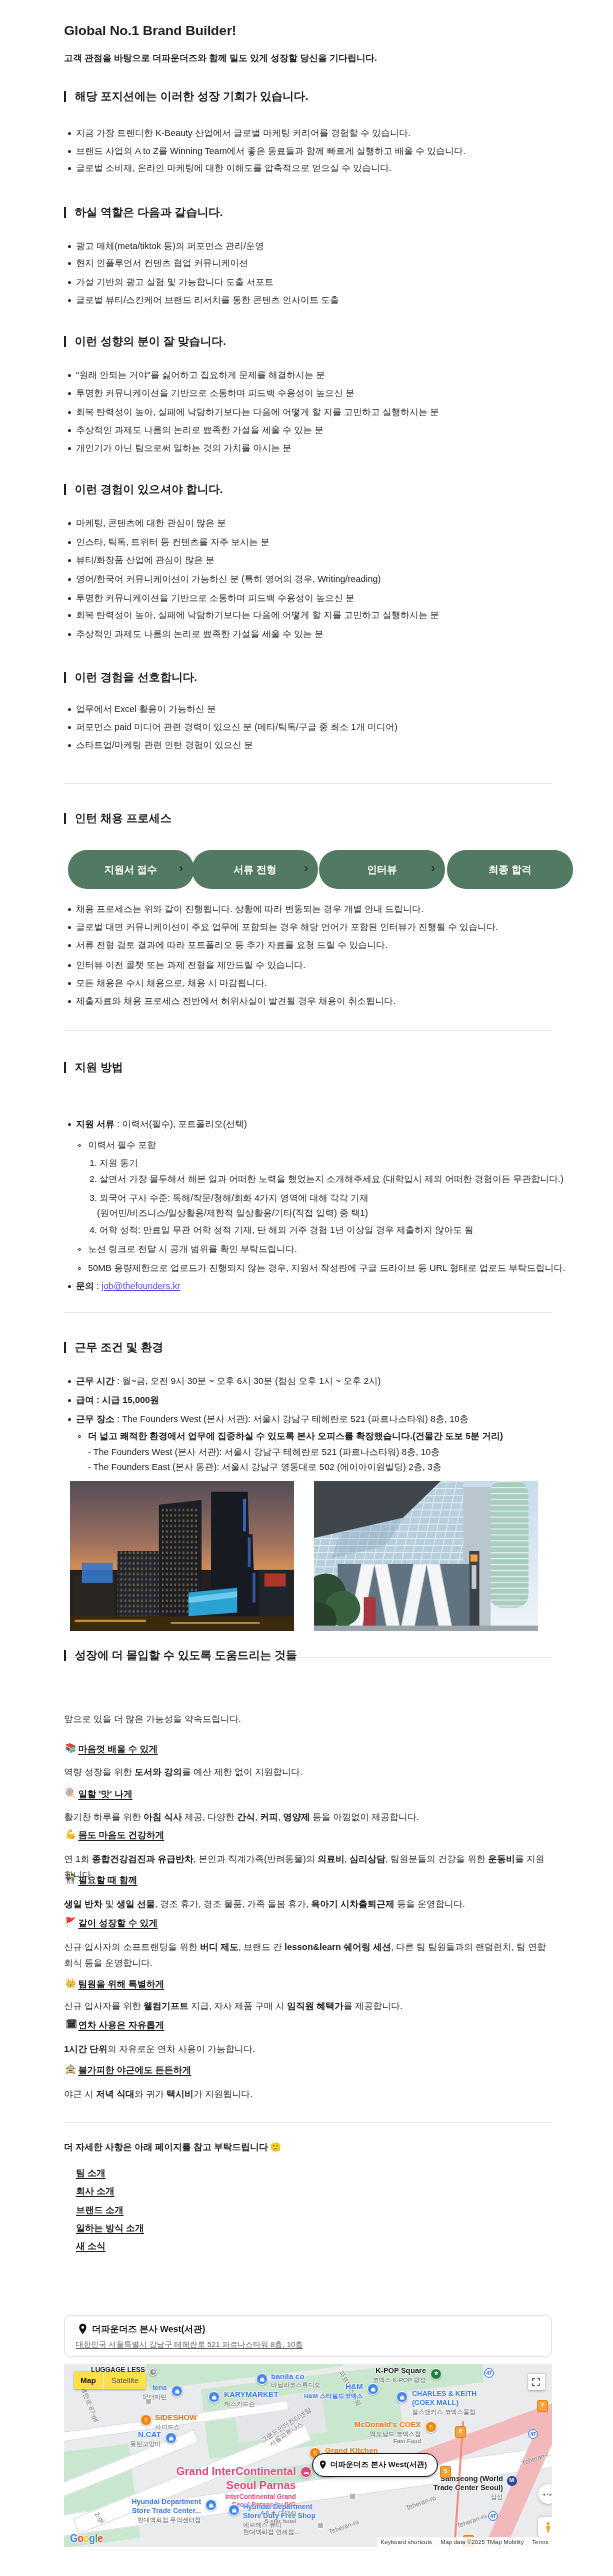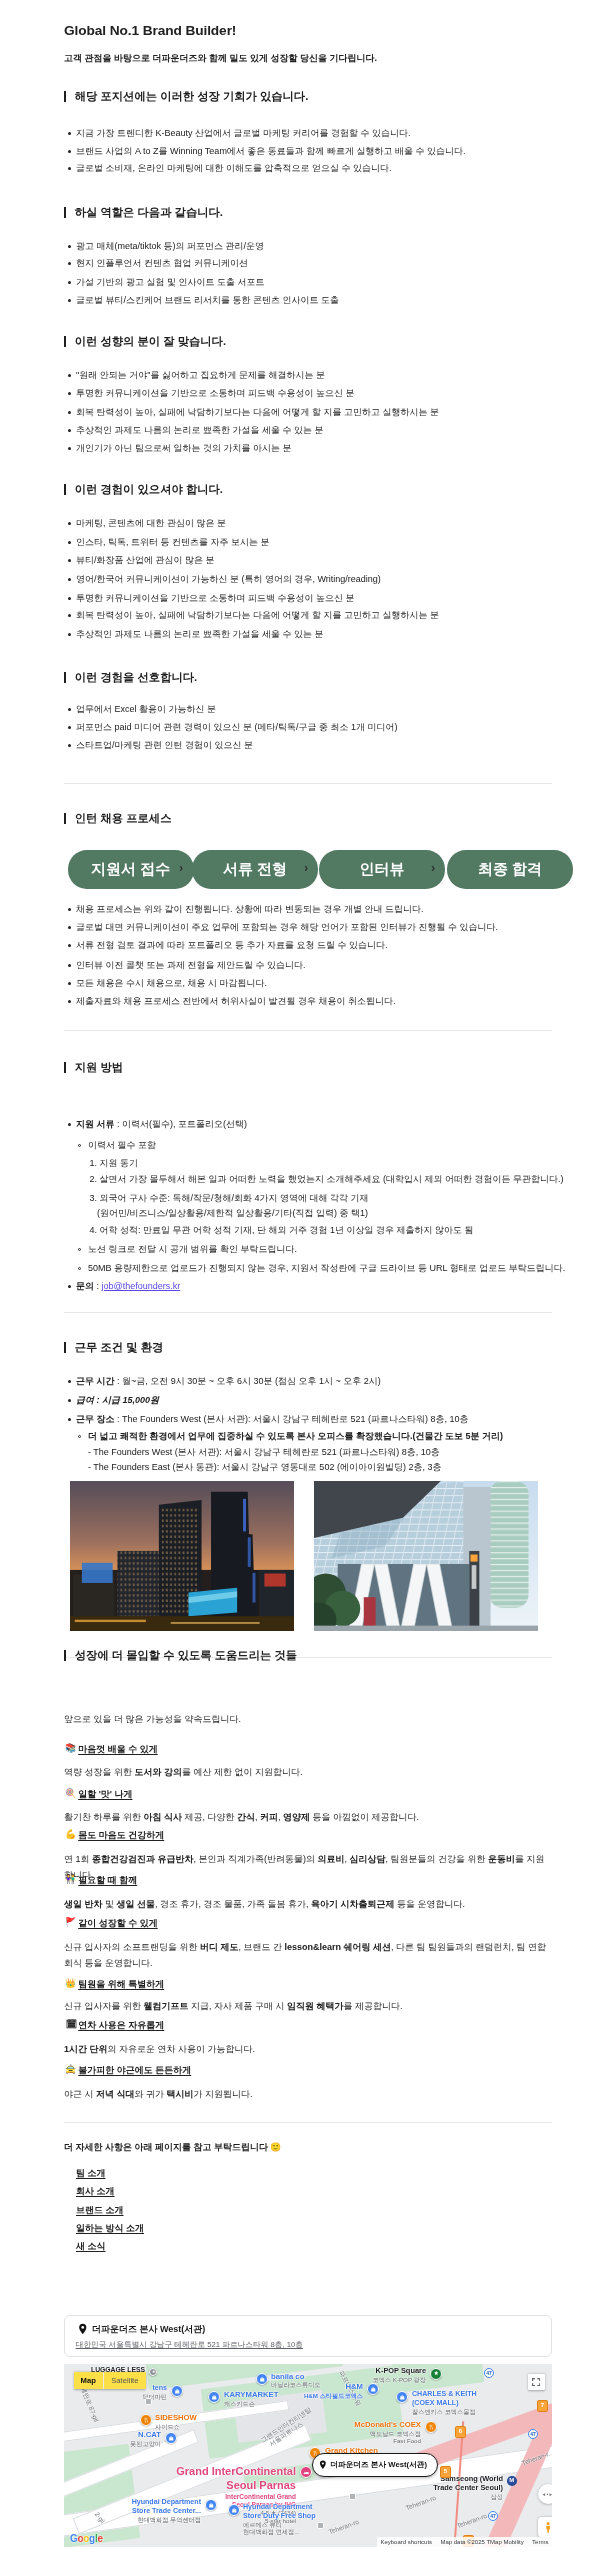--- a/index.html
+++ b/index.html
@@ -16,21 +16,21 @@
   .bullet{padding-left:12px;}
   .bullet .dot{position:absolute;left:3.6px;top:6px;width:3px;height:3px;border-radius:50%;background:#212121;}
   .circle{padding-left:24px;}
   .circle .cdot{position:absolute;left:14.2px;top:6px;width:3px;height:3px;border-radius:50%;border:0.8px solid #212121;background:#fff;box-sizing:border-box;}
   .num{padding-left:25.5px;}
   .cont{padding-left:33px;}
   .dash{padding-left:24px;}
   .divider{height:0.6px;background:#e7e7e7;}
   .proc-box{position:absolute;width:126px;height:39px;border-radius:19px;
             display:flex;align-items:center;justify-content:center;
-            color:#fff;font-size:15px;font-weight:700;}
+            color:#fff;font-size:10px;font-weight:700;}
   .proc-chev{position:absolute;top:10.7px;font-size:12.5px;font-weight:700;color:#333;}
   .bhead{font-size:9px;font-weight:700;}
   .bhead .bh-emoji{position:absolute;left:1.8px;top:0;font-size:9px;}
   .bhead .bh-text{position:absolute;left:14.2px;top:0;text-decoration:underline;text-underline-offset:1.8px;}
   .btext{font-size:9px;line-height:16px;}
   .linkb{padding-left:12px;}
   .linkb a{color:#212121;font-weight:600;text-decoration:underline;text-underline-offset:1.8px;}
   a.maillink{text-decoration:underline;}
   .photo{position:absolute;top:0;height:150px;width:224px;overflow:hidden;}
   
@@ -85,21 +85,21 @@
 <div id="content">
     <div class="title abs" style="top: 22.6px;">Global No.1 Brand Builder!</div>
     <div class="para bold abs" style="top: 51px;">고객 관점을 바탕으로 더파운더즈와 함께 밀도 있게 성장할 당신을 기다립니다.</div>
     <div class="sec-header abs" style="top: 89px;"><span class="hbar"></span><span>해당 포지션에는 이러한 성장 기회가 있습니다.</span></div>
     <div class="item bullet abs" style="top: 126px;"><span class="dot"></span><span>지금 가장 트렌디한 K-Beauty 산업에서 글로벌 마케팅 커리어를 경험할 수 있습니다.</span></div>
     <div class="item bullet abs" style="top: 144px;"><span class="dot"></span><span>브랜드 사업의 A to Z를 Winning Team에서 좋은 동료들과 함께 빠르게 실행하고 배울 수 있습니다.</span></div>
     <div class="item bullet abs" style="top: 161px;"><span class="dot"></span><span>글로벌 소비재, 온라인 마케팅에 대한 이해도를 압축적으로 얻으실 수 있습니다.</span></div>
     <div class="sec-header abs" style="top: 205px;"><span class="hbar"></span><span>하실 역할은 다음과 같습니다.</span></div>
     <div class="item bullet abs" style="top: 239px;"><span class="dot"></span><span>광고 매체(meta/tiktok 등)의 퍼포먼스 관리/운영</span></div>
     <div class="item bullet abs" style="top: 256px;"><span class="dot"></span><span>현지 인플루언서 컨텐츠 협업 커뮤니케이션</span></div>
-    <div class="item bullet abs" style="top: 275px;"><span class="dot"></span><span>가설 기반의 광고 실험 및 인사이트 도출 서포트</span></div>
+    <div class="item bullet abs" style="top: 275px;"><span class="dot"></span><span>가설 기반의 광고 실험 및 가능합니다 도출 서포트</span></div>
     <div class="item bullet abs" style="top: 293px;"><span class="dot"></span><span>글로벌 뷰티/스킨케어 브랜드 리서치를 통한 콘텐츠 인사이트 도출</span></div>
     <div class="sec-header abs" style="top: 334px;"><span class="hbar"></span><span>이런 성향의 분이 잘 맞습니다.</span></div>
     <div class="item bullet abs" style="top: 368px;"><span class="dot"></span><span>"원래 안되는 거야"를 싫어하고 집요하게 문제를 해결하시는 분</span></div>
     <div class="item bullet abs" style="top: 386px;"><span class="dot"></span><span>투명한 커뮤니케이션을 기반으로 소통하며 피드백 수용성이 높으신 분</span></div>
     <div class="item bullet abs" style="top: 405px;"><span class="dot"></span><span>회복 탄력성이 높아, 실패에 낙담하기보다는 다음에 어떻게 할 지를 고민하고 실행하시는 분</span></div>
     <div class="item bullet abs" style="top: 423px;"><span class="dot"></span><span>추상적인 과제도 나름의 논리로 뾰족한 가설을 세울 수 있는 분</span></div>
     <div class="item bullet abs" style="top: 441px;"><span class="dot"></span><span>개인기가 아닌 팀으로써 일하는 것의 가치를 아시는 분</span></div>
     <div class="sec-header abs" style="top: 482px;"><span class="hbar"></span><span>이런 경험이 있으셔야 합니다.</span></div>
     <div class="item bullet abs" style="top: 516px;"><span class="dot"></span><span>마케팅, 콘텐츠에 대한 관심이 많은 분</span></div>
     <div class="item bullet abs" style="top: 535px;"><span class="dot"></span><span>인스타, 틱톡, 트위터 등 컨텐츠를 자주 보시는 분</span></div>
@@ -145,21 +145,21 @@
     <div class="item num abs" style="top: 1172px;">2. 살면서 가장 몰두해서 해본 일과 어떠한 노력을 했었는지 소개해주세요 (대학입시 제외 어떠한 경험이든 무관합니다.)</div>
     <div class="item num abs" style="top: 1191px;">3. 외국어 구사 수준: 독해/작문/청해/회화 4가지 영역에 대해 각각 기재</div>
     <div class="item cont abs" style="top: 1206px;">(원어민/비즈니스/일상활용/제한적 일상활용/기타(직접 입력) 중 택1)</div>
     <div class="item num abs" style="top: 1223px;">4. 어학 성적: 만료일 무관 어학 성적 기재, 단 해외 거주 경험 1년 이상일 경우 제출하지 않아도 됨</div>
     <div class="item circle abs" style="top: 1242px;"><span class="cdot"></span><span>노션 링크로 전달 시 공개 범위를 확인 부탁드립니다.</span></div>
     <div class="item circle abs" style="top: 1261px;"><span class="cdot"></span><span>50MB 용량제한으로 업로드가 진행되지 않는 경우, 지원서 작성란에 구글 드라이브 등 URL 형태로 업로드 부탁드립니다.</span></div>
     <div class="item bullet abs" style="top: 1279px;"><span class="dot"></span><b>문의</b> : <a class="maillink" href="#" style="color: rgb(89, 72, 232);">job@thefounders.kr</a></div>
     <div class="divider abs" style="top: 1312px;"></div>
     <div class="sec-header abs" style="top: 1340px;"><span class="hbar"></span><span>근무 조건 및 환경</span></div>
     <div class="item bullet abs" style="top: 1374px;"><span class="dot"></span><span><b>근무 시간</b> : 월~금, 오전 9시 30분 ~ 오후 6시 30분 (점심 오후 1시 ~ 오후 2시)</span></div>
-    <div class="item bullet abs" style="top: 1393px; font-style: italic;"><span class="dot"></span><span><b>급여 : 시급 15,000원</b></span></div>
+    <div class="item bullet abs" style="top: 1393px;"><span class="dot"></span><span><b>급여 : 시급 15,000원</b></span></div>
     <div class="item bullet abs" style="top: 1412px;"><span class="dot"></span><span><b>근무 장소</b> : The Founders West (본사 서관): 서울시 강남구 테헤란로 521 (파르나스타워) 8층, 10층</span></div>
     <div class="item circle abs" style="top: 1429px;"><span class="cdot"></span><span><b>더 넓고 쾌적한 환경에서 업무에 집중하실 수 있도록 본사 오피스를 확장했습니다.(건물간 도보 5분 거리)</b></span></div>
     <div class="item dash abs" style="top: 1445px;">- The Founders West (본사 서관): 서울시 강남구 테헤란로 521 (파르나스타워) 8층, 10층</div>
     <div class="item dash abs" style="top: 1460px;">- The Founders East (본사 동관): 서울시 강남구 영동대로 502 (에이아이원빌딩) 2층, 3층</div>
     <div class="photo" style="top: 1481px; left: 6px;"><svg width="224" height="150" viewBox="0 0 378 253">
     <defs>
       <linearGradient id="sky1" x1="0" y1="0" x2="0" y2="1">
         <stop offset="0" stop-color="#554c58"></stop>
             <stop offset=".4" stop-color="#9a6f5e"></stop>
         <stop offset=".62" stop-color="#dd9457"></stop>

